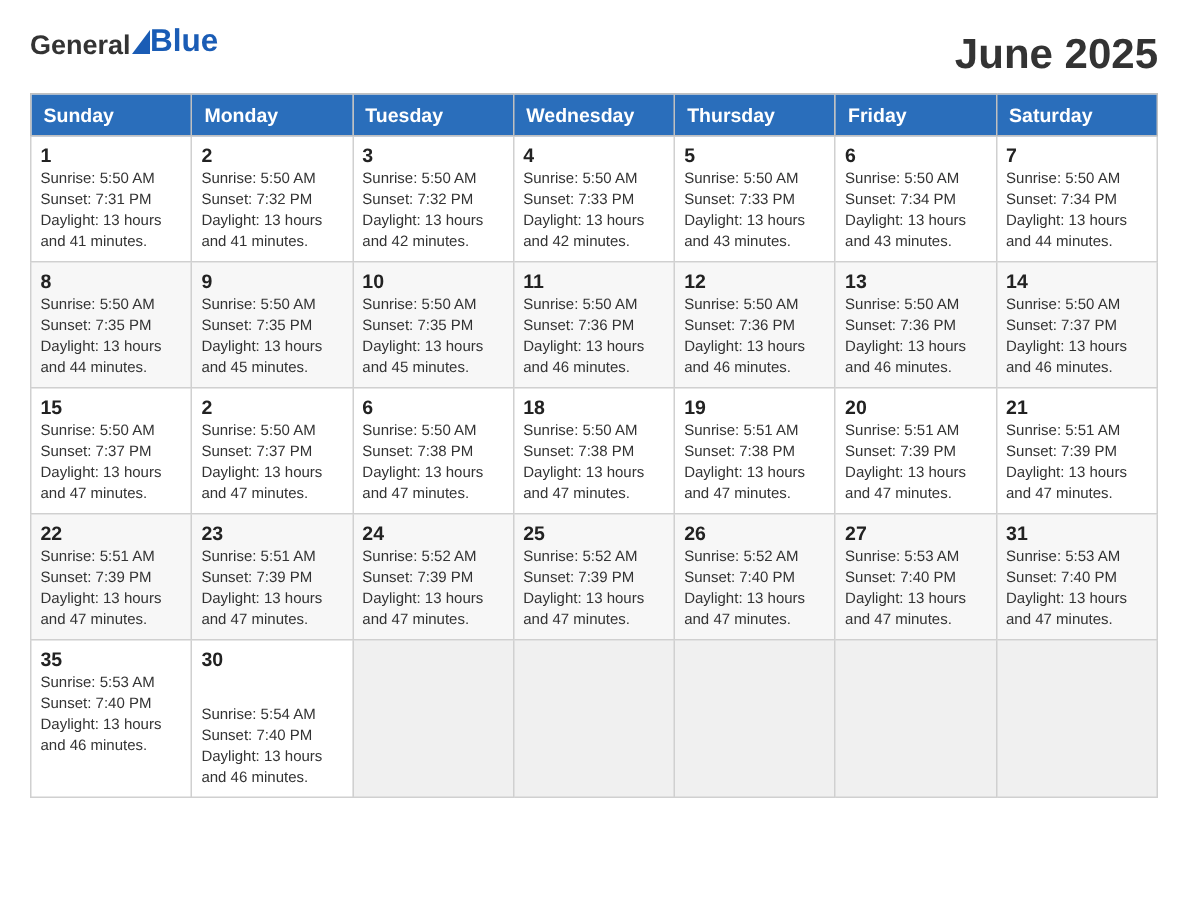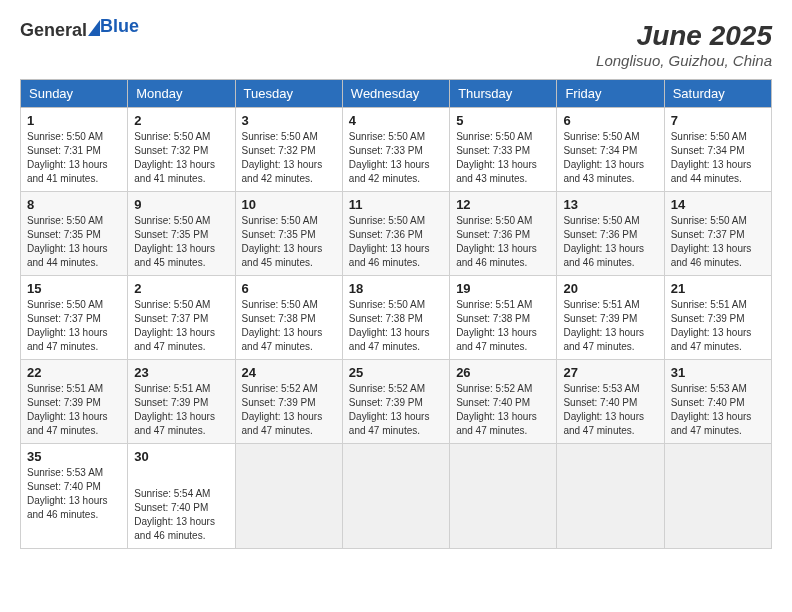--- a/index.html
+++ b/index.html
@@ -10,42 +10,41 @@
       min-height: 612px;
       padding: 20px;
     }
     .header {
       display: flex;
       justify-content: space-between;
       align-items: flex-start;
       margin-bottom: 10px;
     }
     .title-block {
-      text-align: right;
-      font-style: italic;
+      text-align: center;
     }
     .main-title {
       font-size: 28px;
       font-weight: bold;
       color: #333;
     }
     .subtitle {
       font-size: 15px;
       color: #555;
     }
     .calendar {
       width: 100%;
       border-collapse: collapse;
       font-size: 11px;
     }
     .calendar thead tr th {
       background-color: #2a6ebb;
       color: #fff;
       font-size: 13px;
-      font-weight: normal;
+      font-weight: bold;
       padding: 6px 8px;
       text-align: left;
       border: 1px solid #c0c0c0;
     }
     .calendar tbody tr td {
       border: 1px solid #d0d0d0;
       vertical-align: top;
       padding: 5px 6px;
       width: 107px;
       background: #fff;
@@ -92,25 +91,24 @@
   </style>
 </head>
 <body>
 
 <div class="header">
   <div class="logo-wrapper">
     <div class="logo-top">
       <span style="font-size:18px;font-weight:bold;color:#333;">General</span>
       <span class="logo-arrow"></span>
     </div>
-    <span style="font-size:18px;font-weight:bold;color:#1a5cb5;margin-top:-4px;">Blue</span>
+    <span style="font-size:21px;font-weight:bold;color:#1a5cb5;margin-top:-4px;">Blue</span>
   </div>
   <div class="title-block">
     <div class="main-title">June 2025</div>
-    <div class="subtitle">Longlisuo, Guizhou, China</div>
   </div>
 </div>
 
 <table class="calendar">
   <thead>
     <tr>
     <th>Sunday</th>
         <th>Monday</th>
         <th>Tuesday</th>
         <th>Wednesday</th>

